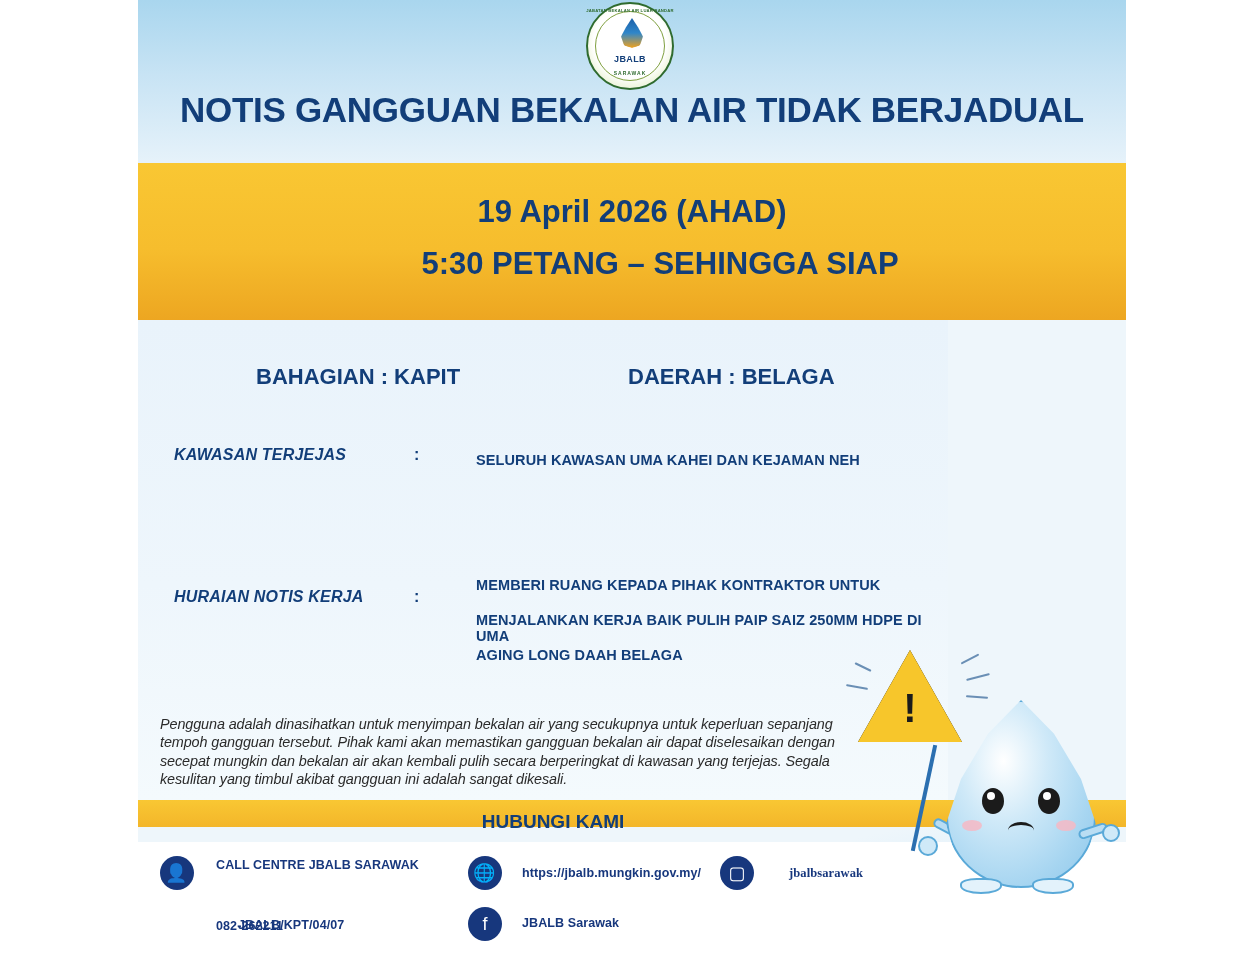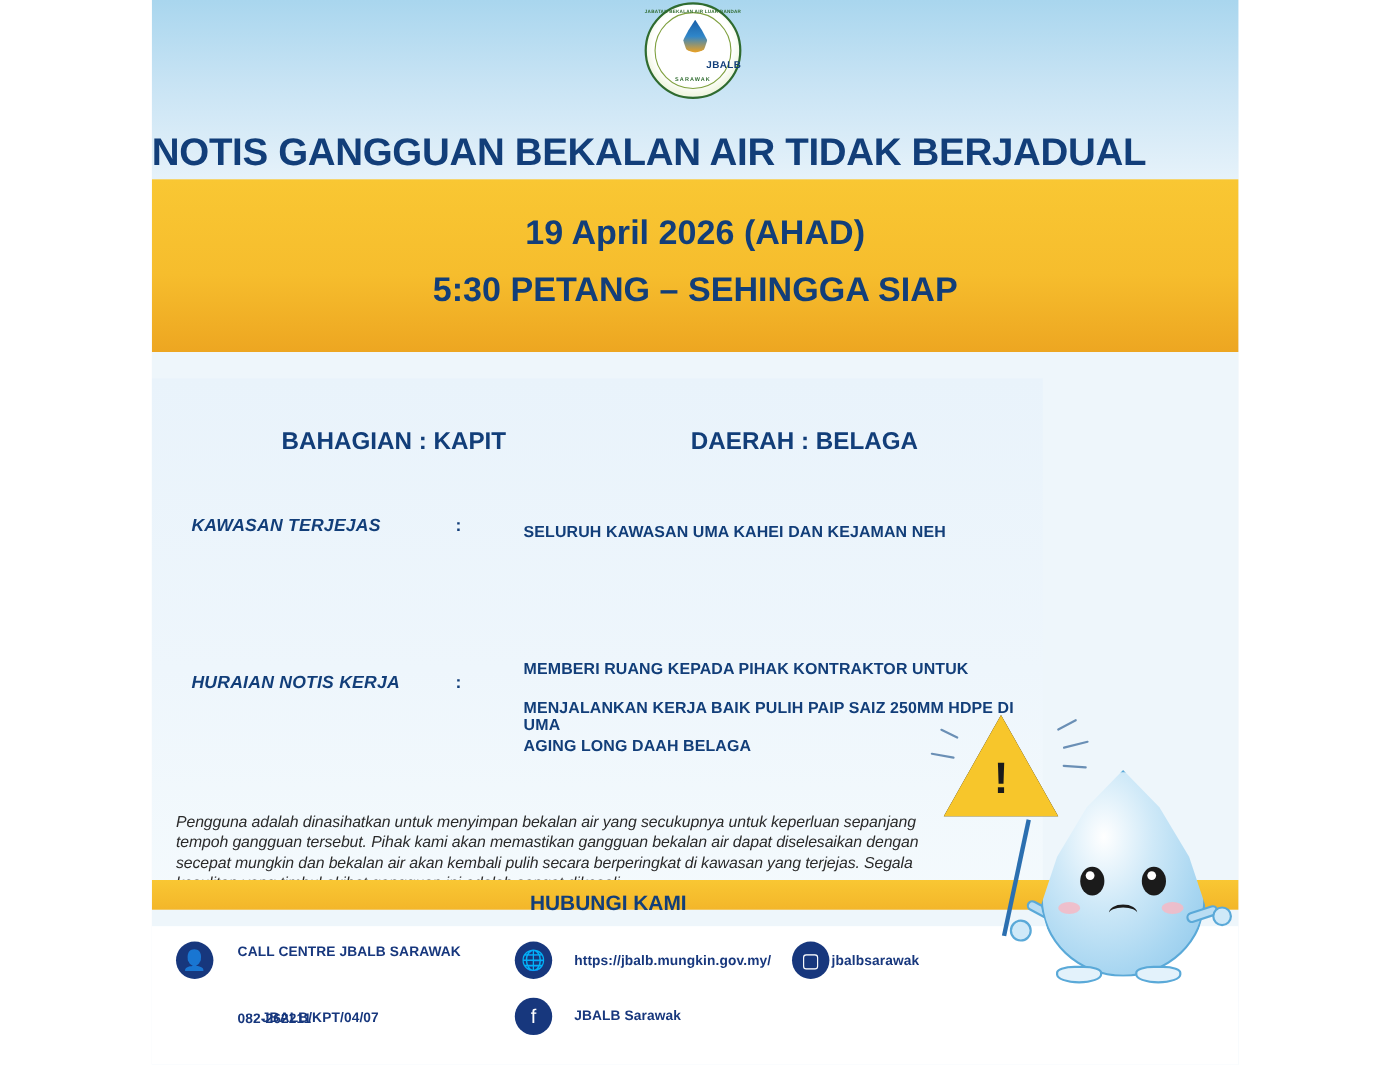--- a/index.html
+++ b/index.html
@@ -71,40 +71,41 @@
     text-align: center;
     font-size: 4.2px;
     letter-spacing: .2px;
     color: #2f6b2f;
     font-weight: bold;
   }
   .logo-text-mid {
     position: absolute;
     left: 0; top: 52px;
     width: 88px;
-    text-align: right;
+    text-align: center;
     font-size: 9px;
     color: #123e79;
     font-weight: bold;
     letter-spacing: .4px;
   }
   .logo-text-bot {
     position: absolute;
     left: 0; top: 68px;
     width: 88px;
     text-align: center;
     font-size: 5px;
     color: #2f6b2f;
     font-weight: bold;
     letter-spacing: 1px;
   }
   .poster-title {
     position: absolute;
-    left: 0; top: 119px;
+    left: 0; top: 90px;
     width: 988px;
+    text-align: center;
     font-size: 35px;
     font-weight: bold;
     color: #123e79;
     letter-spacing: -0.3px;
     white-space: nowrap;
   }
 
   
   .date-band {
     position: absolute;
@@ -122,29 +123,29 @@
     color: #123e79;
   }
   .date-line2 {
     position: absolute;
     left: 0; top: 83px;
     width: 988px;
     text-align: center;
     font-size: 31px;
     font-weight: bold;
     color: #123e79;
+    padding-left: 28px;
   }
 
   
   .body-area {
     position: absolute;
     left: 0; top: 320px;
     width: 810px; height: 480px;
     background: linear-gradient(to bottom, #e9f3fb 0%, #eef6fc 55%, #f4fafd 100%);
-    margin-top: 24px;
   }
   .division-row {
     position: absolute;
     left: 0; top: 44px;
     width: 988px;
   }
   .division {
     position: absolute;
     left: 118px; top: 0;
     font-size: 22px;
@@ -260,21 +261,21 @@
     font-weight: bold;
     color: #17377d;
     letter-spacing: .1px;
   }
   #ic-call  { left: 22px;  top: 14px; }
   #t-call-1 { left: 78px;  top: 16px; }
   #t-call-2 { left: 78px;  top: 33px; margin-top: 44px; }
   #ic-web   { left: 330px; top: 14px; }
   #t-web    { left: 384px; top: 24px; }
   #ic-ig    { left: 582px; top: 14px; }
-  #t-ig     { left: 618px; top: 24px; }
+  #t-ig     { left: 651px; top: 24px; font-family: Liberation Serif, serif; }
   #ic-fb    { left: 330px; top: 65px; }
   #t-fb     { left: 384px; top: 74px; }
   #t-ref    { left: 100px; top: 76px; }
 
   
   .mascot {
     position: absolute;
     left: 712px; top: 636px;
     width: 276px; height: 310px;
   }

